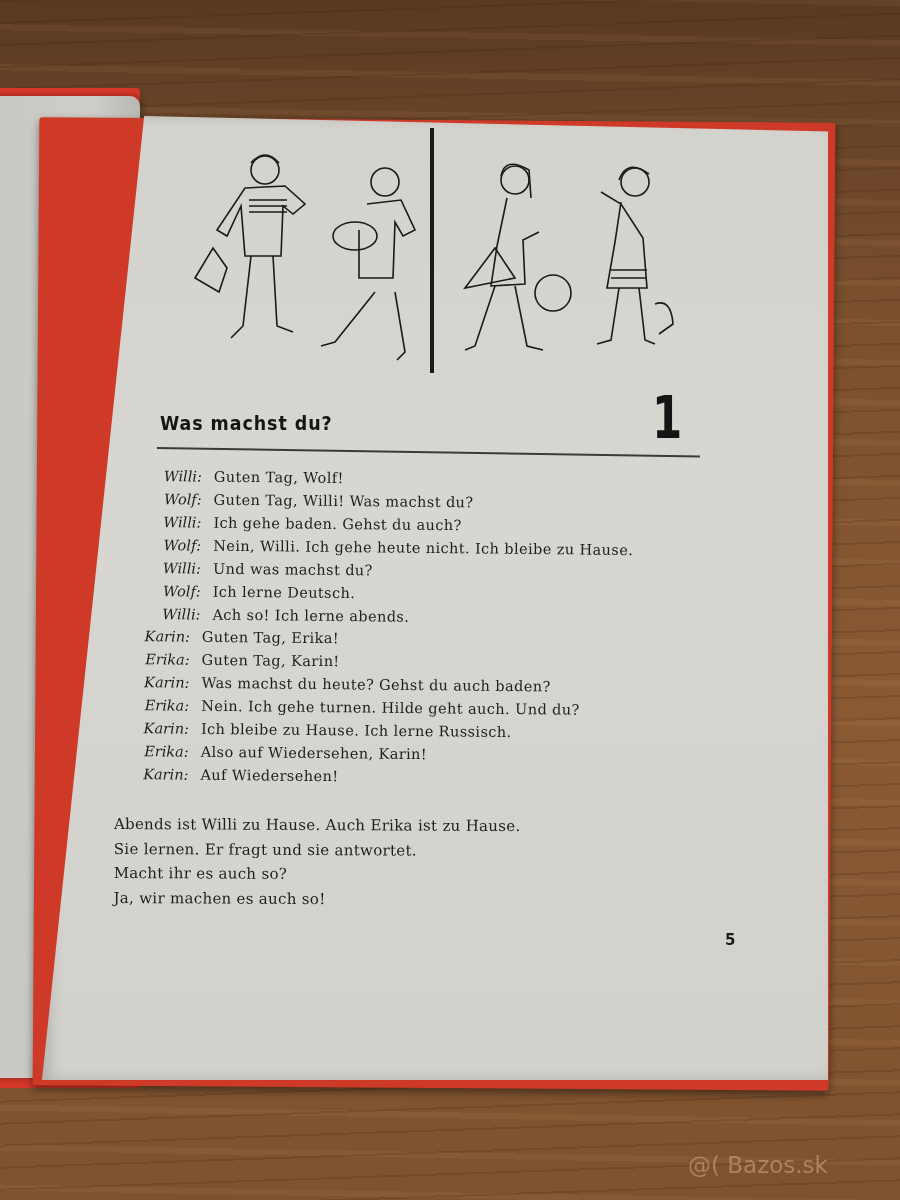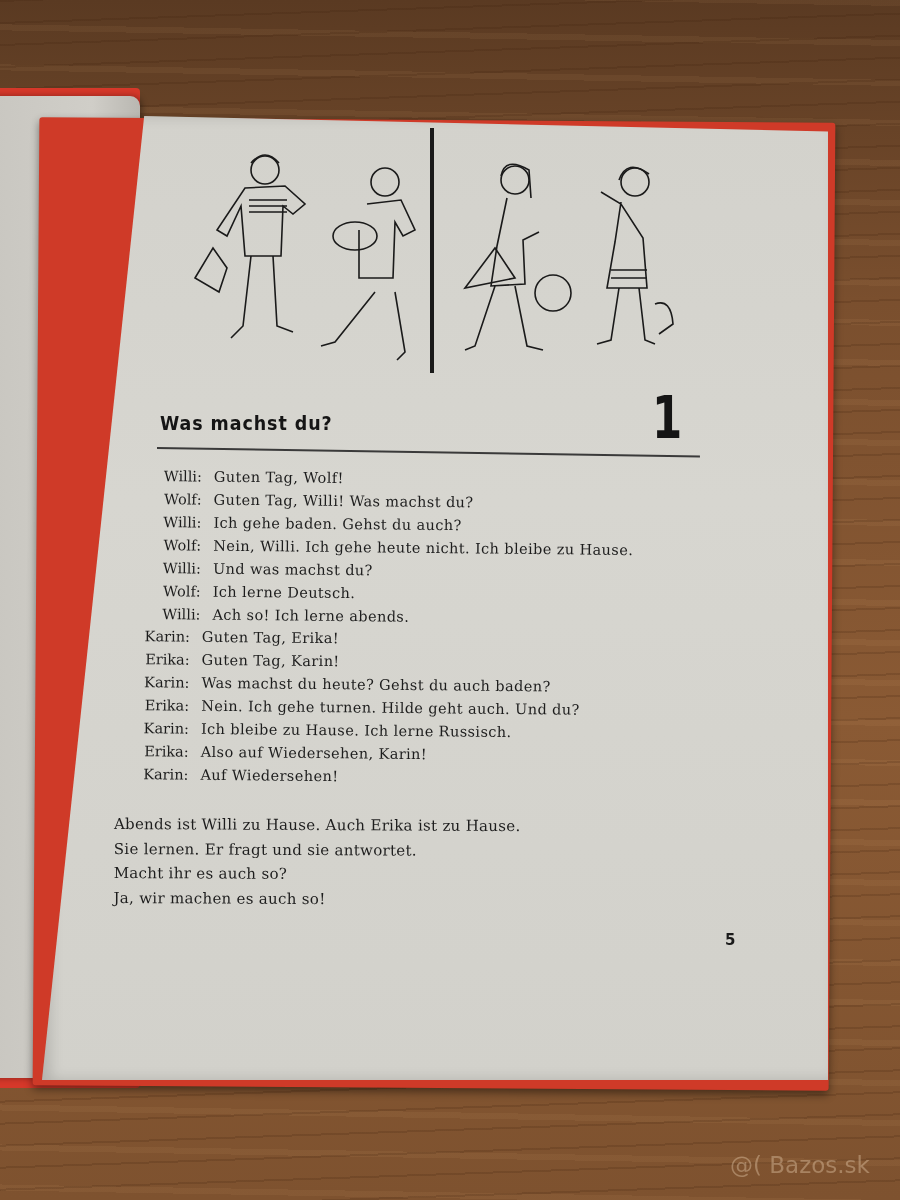--- a/index.html
+++ b/index.html
@@ -56,37 +56,37 @@
       position: absolute; left: 652px; top: 384px;
       font-family: "DejaVu Sans", sans-serif; font-weight: bold; font-size: 58px;
       color: #151515; transform: scaleX(0.75); transform-origin: left;
     }
     .title-rule {
       position: absolute; left: 157px; top: 447px; width: 543px; height: 1.5px; background: #3a3a3a;
       transform: rotate(0.9deg); transform-origin: left;
     }
     .dialogue { position: absolute; }
     .line { display: flex; height: 23px; font-size: 14.5px; color: #1d1d1d; white-space: nowrap; }
-    .speaker { text-align: right; display: inline-block; }
+    .speaker { font-style: italic; text-align: right; display: inline-block; }
     .utterance { margin-left: 12px; letter-spacing: 0.4px; }
     .dialogue-1 { left: 150px; top: 468px; transform: rotate(0.6deg); transform-origin: left top; }
     .dialogue-1 .speaker { width: 52px; }
     .dialogue-2 { left: 122px; top: 628px; transform: rotate(0.6deg); transform-origin: left top; }
     .dialogue-2 .speaker { width: 68px; }
     .narration {
       position: absolute; left: 114px; top: 812px;
       font-size: 15px; color: #1d1d1d; line-height: 24.5px; letter-spacing: 0.3px;
       transform: rotate(0.3deg); transform-origin: left top;
     }
     .page-number {
       position: absolute; left: 725px; top: 931px;
       font-family: "DejaVu Sans", sans-serif; font-weight: bold; font-size: 15px; color: #1a1a1a;
     }
     .watermark {
-      position: absolute; left: 730px; top: 1152px;
+      position: absolute; left: 688px; top: 1152px;
       font-family: "DejaVu Sans", sans-serif; font-size: 23px; color: rgba(220,190,160,0.45);
     }
   </style>
 </head>
 <body>
 
 <div class="left-cover"></div>
 <div class="left-page">
   <div class="left-snippet">
     <div>o  a</div>

